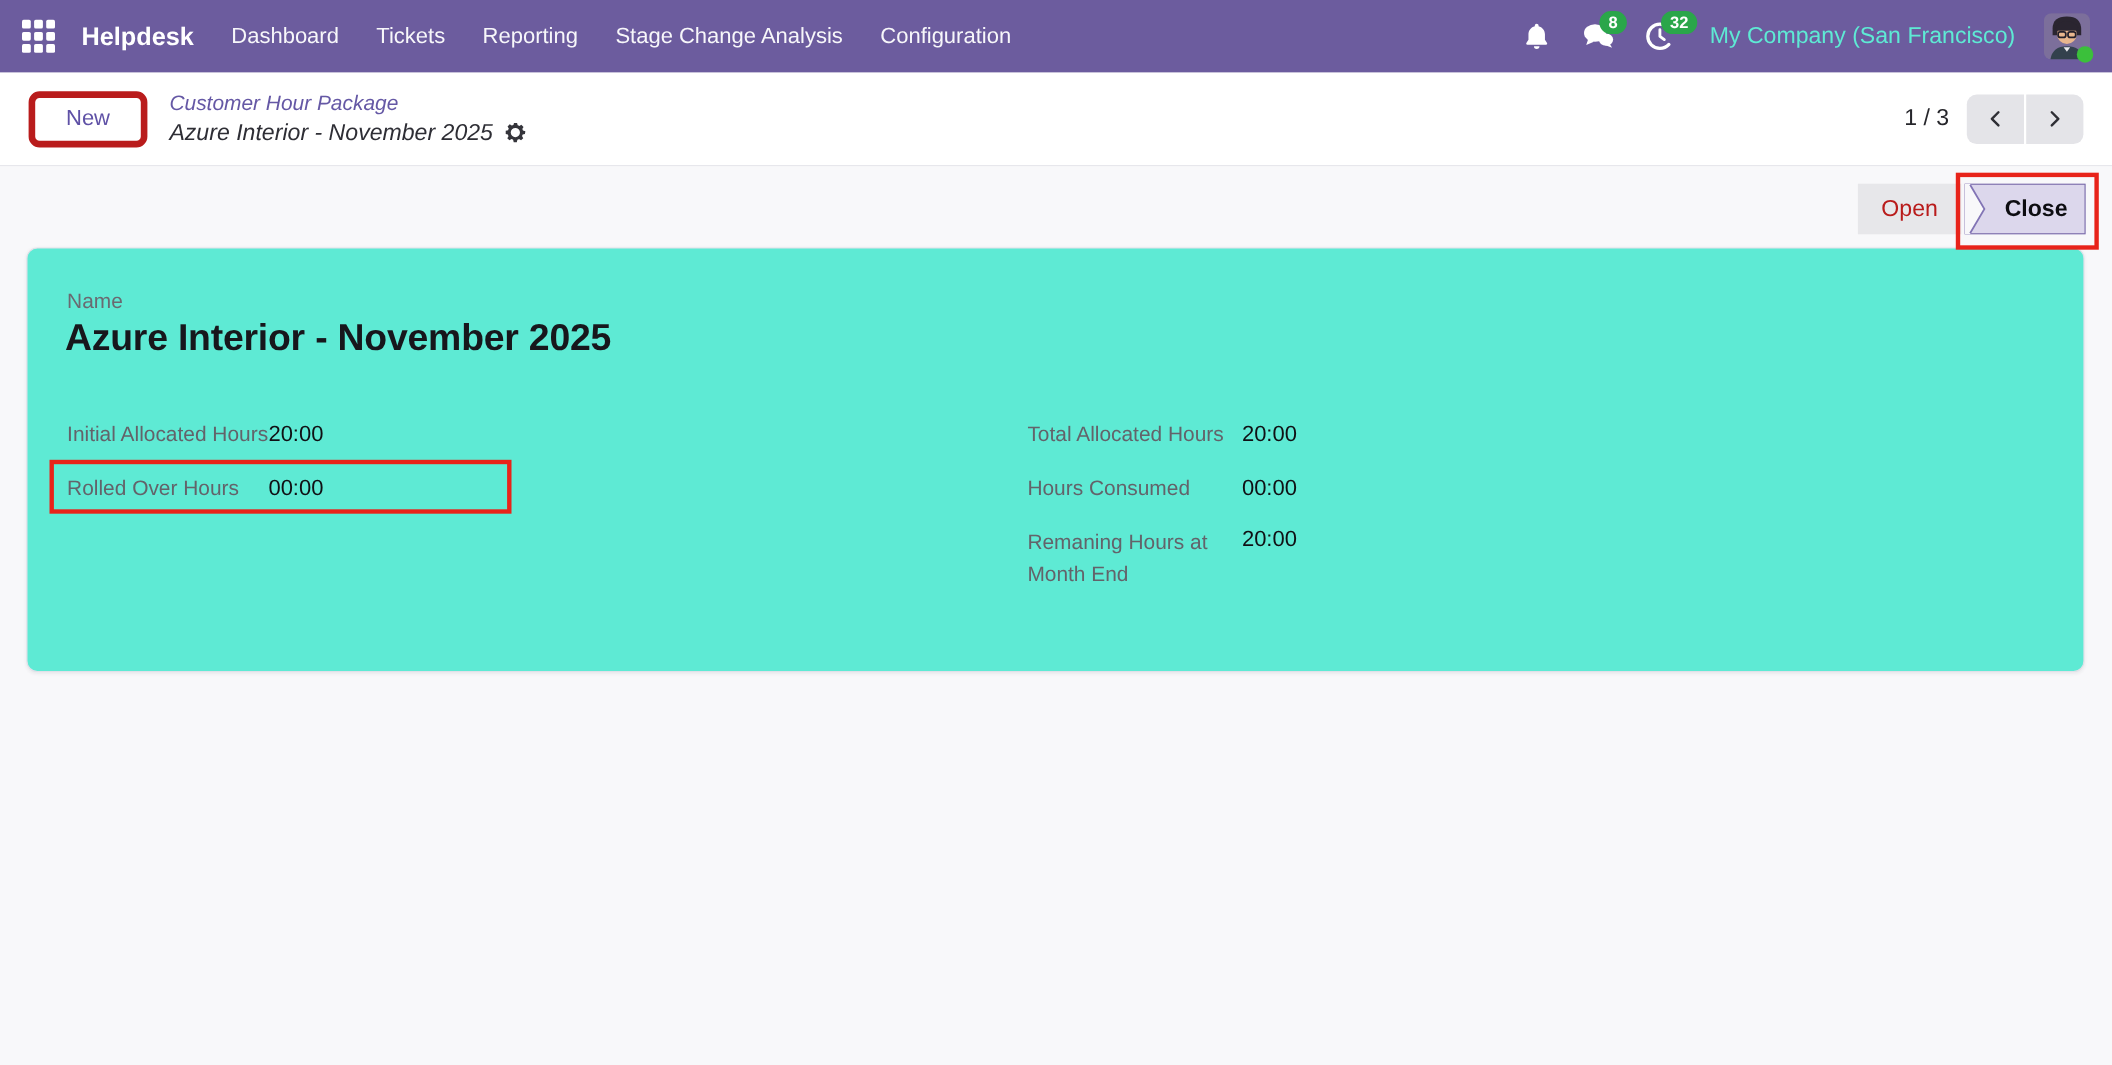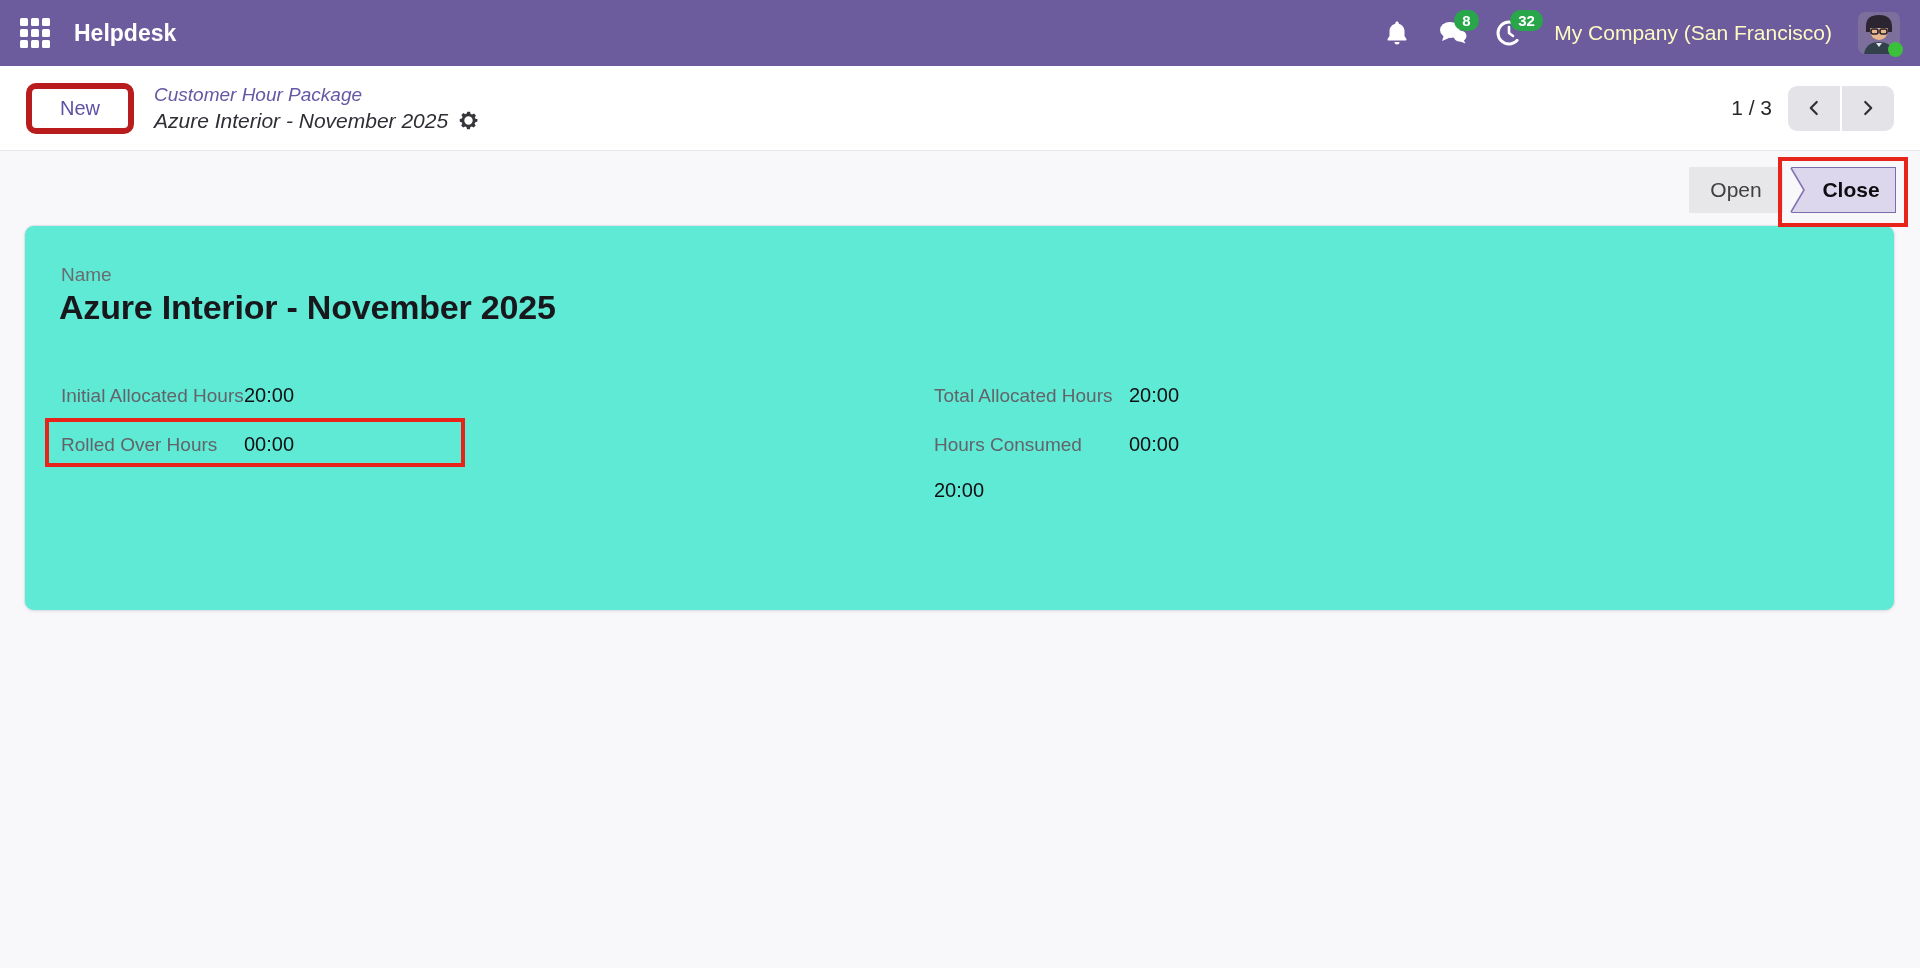--- a/index.html
+++ b/index.html
@@ -26,21 +26,21 @@
   .brand { color:#fff; font-size:23px; font-weight:600; margin-right:32px; cursor:pointer; }
   .nav-menu { display:flex; gap:30px; align-items:center; }
   .nav-menu .nav-item { color:rgba(255,255,255,.95); font-size:20px; cursor:pointer; padding:6px 2px; }
   .nav-right { margin-left:auto; display:flex; align-items:center; gap:26px; }
   .nav-icon-wrap { position:relative; width:30px; height:30px; display:flex; align-items:center; justify-content:center; cursor:pointer; }
   .nav-badge {
     position:absolute; top:-8px; left:16px;
     background:#2aa64a; color:#fff; font-size:15px; font-weight:700;
     border-radius:999px; padding:2px 8px; line-height:17px;
   }
-  .company-name { color:#fef9c3; font-size:21px; margin-left:4px; cursor:pointer; }
+  .company-name { color:#5eead4; font-size:21px; margin-left:4px; cursor:pointer; }
   .avatar-wrap { position:relative; width:42px; height:42px; cursor:pointer; }
   .avatar-wrap svg { border-radius:7px; display:block; }
   .status-dot { position:absolute; right:-3px; bottom:-3px; width:15px; height:15px;
     border-radius:50%; background:#3bc03b; }
 
   
   .breadcrumb-bar {
     position:absolute; left:0; top:66px; width:1920px; height:85px;
     background:#fff; border-bottom:1px solid #e7e7ec;
     display:flex; align-items:center; padding:0 26px;
@@ -63,21 +63,21 @@
   }
   .pager-btn.prev { border-radius:9px 0 0 9px; margin-right:2px; }
   .pager-btn.next { border-radius:0 9px 9px 0; }
 
   
   .statusbar {
     position:absolute; top:167px; right:24px; height:46px;
     display:flex; align-items:stretch; gap:3px;
   }
   .stage-open {
-    background:#e7e7ea; border:none; color:#404040; font-size:21px;
+    background:#e7e7ea; border:none; color:#b91c1c; font-size:21px;
     font-family:inherit; width:94px; cursor:pointer;
   }
   .stage-close {
     position:relative; background:#dcd7ec; border:1px solid #7b6cab;
     color:#0d0d11; font-size:21px; font-weight:700; font-family:inherit;
     width:110px; cursor:pointer; padding-left:20px;
   }
   .stage-close .notch { position:absolute; left:-1px; top:-1px; height:46px; }
 
   
@@ -118,20 +118,27 @@
       <span></span>
       <span></span>
       <span></span>
       <span></span>
       <span></span>
       <span></span>
       <span></span>
       <span></span>
   </div>
   <div class="brand">Helpdesk</div>
+  <nav class="nav-menu">
+    <span class="nav-item">Dashboard</span>
+    <span class="nav-item">Tickets</span>
+    <span class="nav-item">Reporting</span>
+    <span class="nav-item">Stage Change Analysis</span>
+    <span class="nav-item">Configuration</span>
+  </nav>
   <div class="nav-right">
     <div class="nav-icon-wrap">
       <svg width="24" height="26" viewBox="0 0 24 26">
         <path fill="#fff" d="M12 1.5c.9 0 1.7.7 1.7 1.6v.7c3.4.8 5.8 3.8 5.8 7.4v4.9l1.9 2.9c.4.7-.1 1.6-.9 1.6H3.5c-.8 0-1.3-.9-.9-1.6l1.9-2.9v-4.9c0-3.6 2.4-6.6 5.8-7.4v-.7c0-.9.8-1.6 1.7-1.6z"></path>
         <path fill="#fff" d="M9.5 22h5a2.5 2.5 0 0 1-5 0z"></path>
       </svg>
     </div>
     <div class="nav-icon-wrap">
       <svg width="30" height="26" viewBox="0 0 30 26">
         <ellipse cx="12" cy="10" rx="10" ry="8" fill="#fff"></ellipse>
@@ -223,19 +230,20 @@
   <div class="fields-col right">
     <div class="frow">
       <div class="flabel">Total Allocated Hours</div>
       <div class="fvalue">20:00</div>
     </div>
     <div class="frow">
       <div class="flabel">Hours Consumed</div>
       <div class="fvalue">00:00</div>
     </div>
     <div class="frow multi">
+      <div class="flabel">Remaning Hours at Month End</div>
       <div class="fvalue">20:00</div>
     </div>
   </div>
 </div>
 
 <div class="annotation pkg-date"></div>
 <div class="annotation close-btn"></div>
 
 </body></html>

